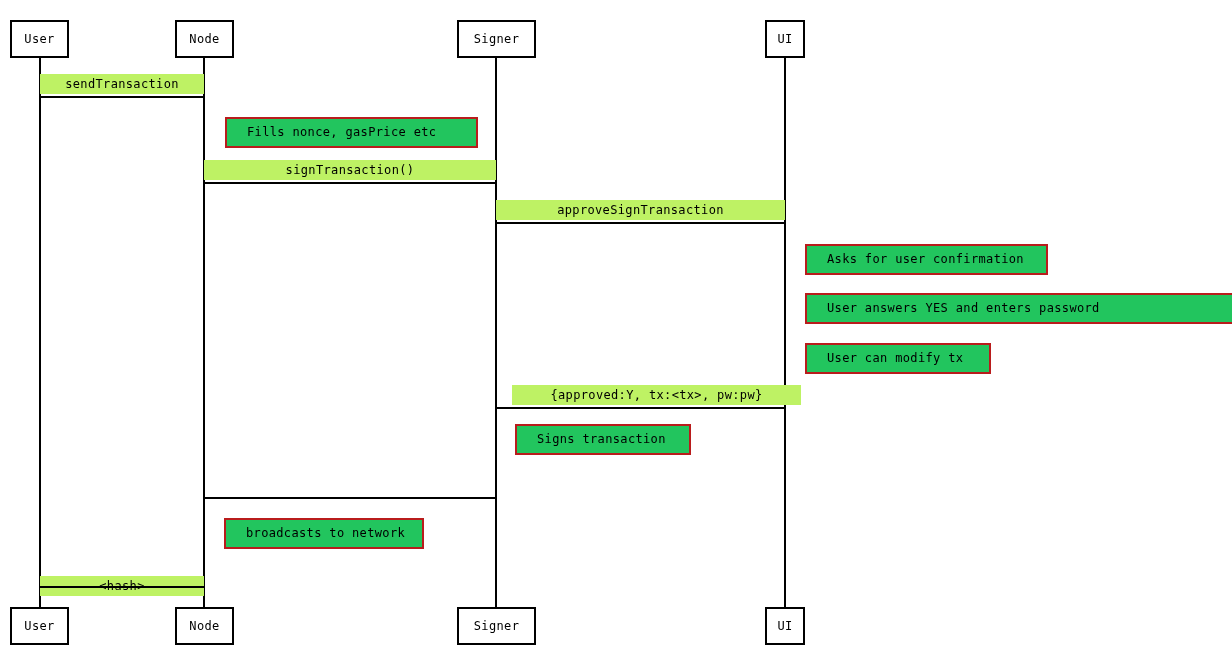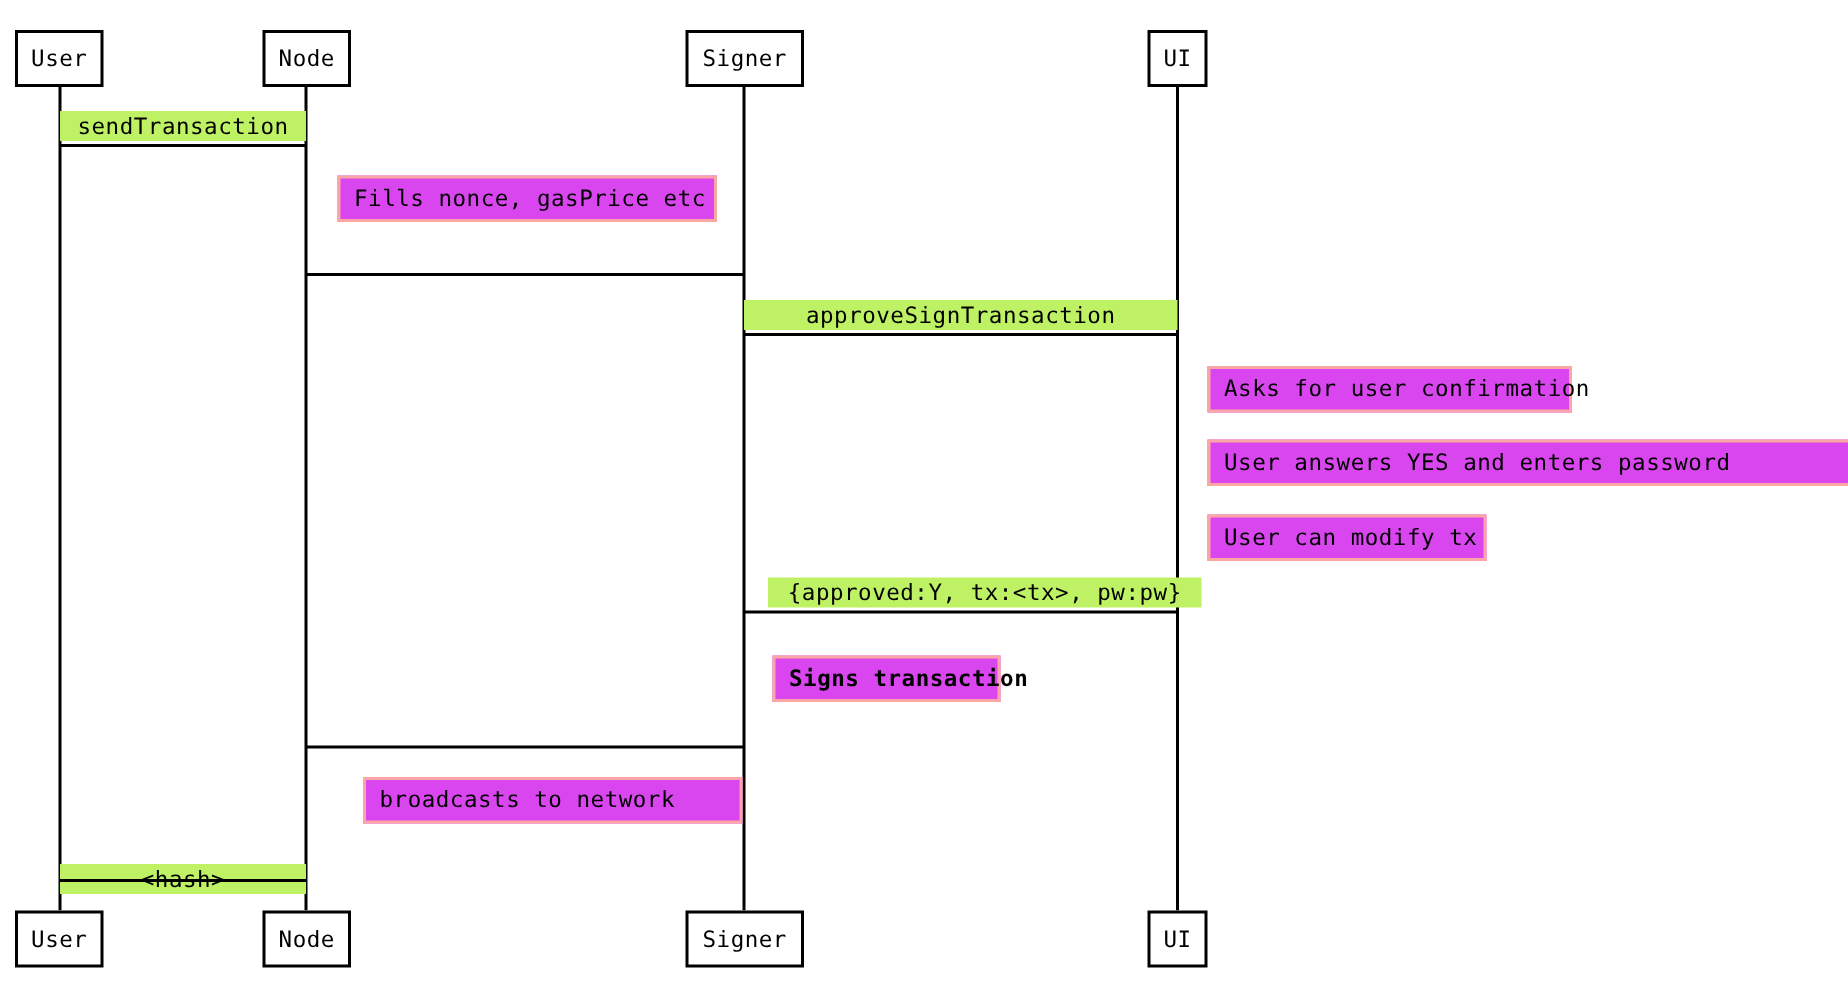--- a/index.html
+++ b/index.html
@@ -6,21 +6,21 @@
     margin: 0;
     padding: 0;
     background: #ffffff;
   }
   .diagram {
     position: relative;
     width: 1232px;
     height: 666px;
     background: #ffffff;
     font-family: "DejaVu Sans Mono", "Liberation Mono", monospace;
-    font-size: 15px;
+    font-size: 12px;
     letter-spacing: 0.35px;
     color: #000000;
     overflow: hidden;
   }
   .actor {
     position: absolute;
     box-sizing: border-box;
     height: 38px;
     border: 2px solid #000000;
     background: #ffffff;
@@ -50,24 +50,24 @@
     line-height: 20px;
     text-align: center;
     white-space: nowrap;
     background: #bef264;
     z-index: 2;
   }
   .note {
     position: absolute;
     box-sizing: border-box;
     height: 31px;
-    border: 2px solid #fca5a5;
-    background: #d946ef;
+    border: 2px solid #b91c1c;
+    background: #22c55e;
     line-height: 27px;
-    padding-left: 9px;
+    padding-left: 20px;
     white-space: nowrap;
     overflow: visible;
     z-index: 4;
   }
 </style>
 </head>
 <body>
 
 <div class="diagram">
 
@@ -98,33 +98,34 @@
   <div class="actor" style="left:457px; top:607px; width:79px;">
       <span>Signer</span>
     </div>
   <div class="actor" style="left:765px; top:607px; width:40px;">
       <span>UI</span>
     </div>
 
   <div class="msg-label" style="left:40px; top:74px; width:164px;">sendTransaction</div>
   <div class="msg-line" style="left:40px; top:96px; width:164px;"></div>
 
+  <div class="msg-label" style="left:204px; top:160px; width:292px;">signTransaction()</div>
   <div class="msg-line" style="left:204px; top:182px; width:292px;"></div>
 
   <div class="msg-label" style="left:496px; top:200px; width:289px;">approveSignTransaction</div>
   <div class="msg-line" style="left:496px; top:222px; width:289px;"></div>
 
   <div class="msg-label" style="left:512px; top:385px; width:289px;">{approved:Y, tx:&lt;tx&gt;, pw:pw}</div>
   <div class="msg-line" style="left:496px; top:407px; width:289px;"></div>
 
   <div class="msg-line" style="left:204px; top:497px; width:292px;"></div>
 
   <div class="msg-label" style="left:40px; top:576px; width:164px;">&lt;hash&gt;</div>
   <div class="msg-line" style="left:40px; top:586px; width:164px;"></div>
 
   <div class="note" style="left:225px; top:117px; width:253px;">Fills nonce, gasPrice etc</div>
   <div class="note" style="left:805px; top:244px; width:243px;">Asks for user confirmation</div>
   <div class="note" style="left:805px; top:293px; width:432px;">User answers YES and enters password</div>
   <div class="note" style="left:805px; top:343px; width:186px;">User can modify tx</div>
-  <div class="note" style="left:515px; top:437px; width:152px;font-weight:bold;">Signs transaction</div>
-  <div class="note" style="left:224px; top:518px; width:253px;margin-left:18px;">broadcasts to network</div>
+  <div class="note" style="left:515px; top:424px; width:176px;">Signs transaction</div>
+  <div class="note" style="left:224px; top:518px; width:200px;">broadcasts to network</div>
 
 </div>
 
 </body></html>

